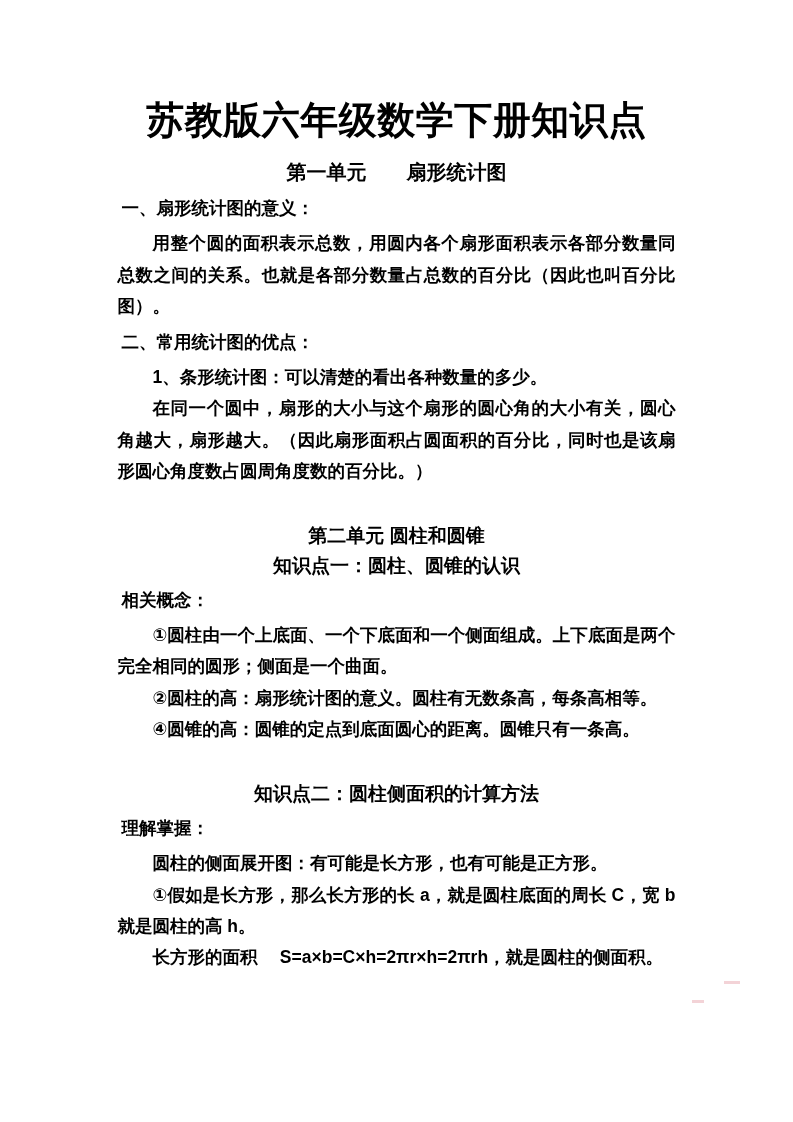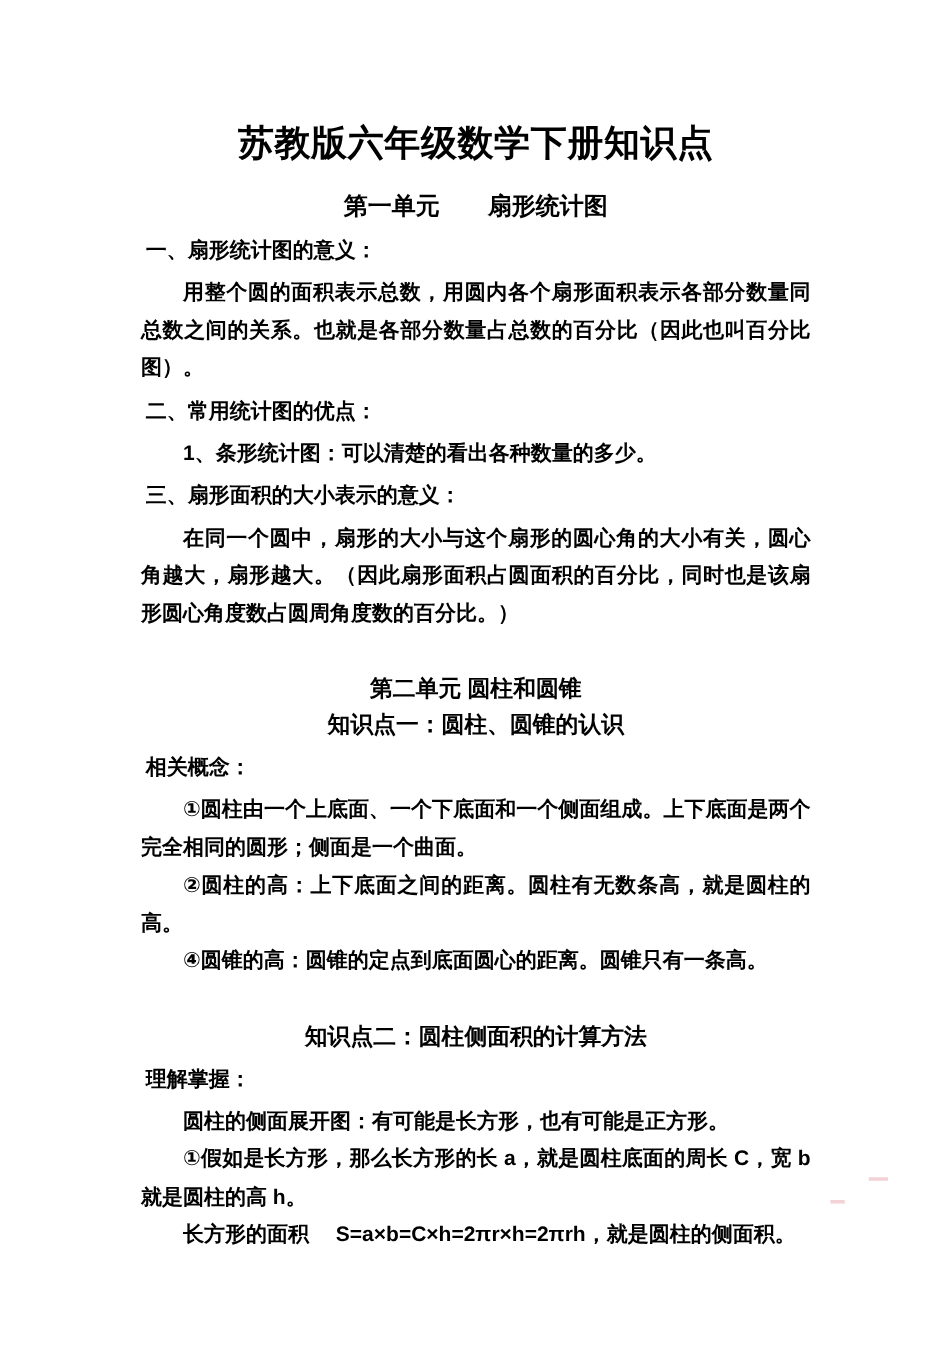--- a/index.html
+++ b/index.html
@@ -17,21 +17,21 @@
     font-weight: 700;
   }
   .page {
     position: relative;
     width: 558px;
     margin: 0 auto;
     padding-top: 92px;
     box-sizing: content-box;
   }
   .doc-title {
-    font-size: 30px;
+    font-size: 38px;
     line-height: 56px;
     text-align: center;
     letter-spacing: 0.5px;
     margin: 0 0 8px 0;
     font-weight: 900;
   }
   .subtitle {
     font-size: 20px;
     line-height: 33px;
     text-align: center;
@@ -83,29 +83,28 @@
 <div class="page">
 
   <h1 class="doc-title">苏教版六年级数学下册知识点</h1>
 
   <h2 class="subtitle">第一单元　　扇形统计图</h2>
 
   <p class="lead">一、扇形统计图的意义：</p>
   <p class="para">用整个圆的面积表示总数，用圆内各个扇形面积表示各部分数量同总数之间的关系。也就是各部分数量占总数的百分比（因此也叫百分比图）。</p>
   <p class="lead">二、常用统计图的优点：</p>
   <p class="para">1、条形统计图：可以清楚的看出各种数量的多少。</p>
-  <p class="lead">三、扇形面积的大小表示的意义：</p>
   <p class="para">在同一个圆中，扇形的大小与这个扇形的圆心角的大小有关，圆心角越大，扇形越大。（因此扇形面积占圆面积的百分比，同时也是该扇形圆心角度数占圆周角度数的百分比。）</p>
 
   <h2 class="center-head gap-above">第二单元 圆柱和圆锥</h2>
   <h3 class="center-head">知识点一：圆柱、圆锥的认识</h3>
 
   <p class="lead">相关概念：</p>
   <p class="para">①圆柱由一个上底面、一个下底面和一个侧面组成。上下底面是两个完全相同的圆形；侧面是一个曲面。</p>
-  <p class="para">②圆柱的高：上下底面之间的距离。圆柱有无数条高，就是圆柱的高。</p>
+  <p class="para">②圆柱的高：扇形统计图的意义。圆柱有无数条高，每条高相等。</p>
   <p class="para">④圆锥的高：圆锥的定点到底面圆心的距离。圆锥只有一条高。</p>
 
   <h3 class="center-head gap-above">知识点二：圆柱侧面积的计算方法</h3>
 
   <p class="lead">理解掌握：</p>
   <p class="para">圆柱的侧面展开图：有可能是长方形，也有可能是正方形。</p>
   <p class="para">①假如是长方形，那么长方形的长 a，就是圆柱底面的周长 C，宽 b 就是圆柱的高 h。</p>
   <p class="para">长方形的面积　 S=a×b=C×h=2πr×h=2πrh，就是圆柱的侧面积。</p>
 
 </div>

